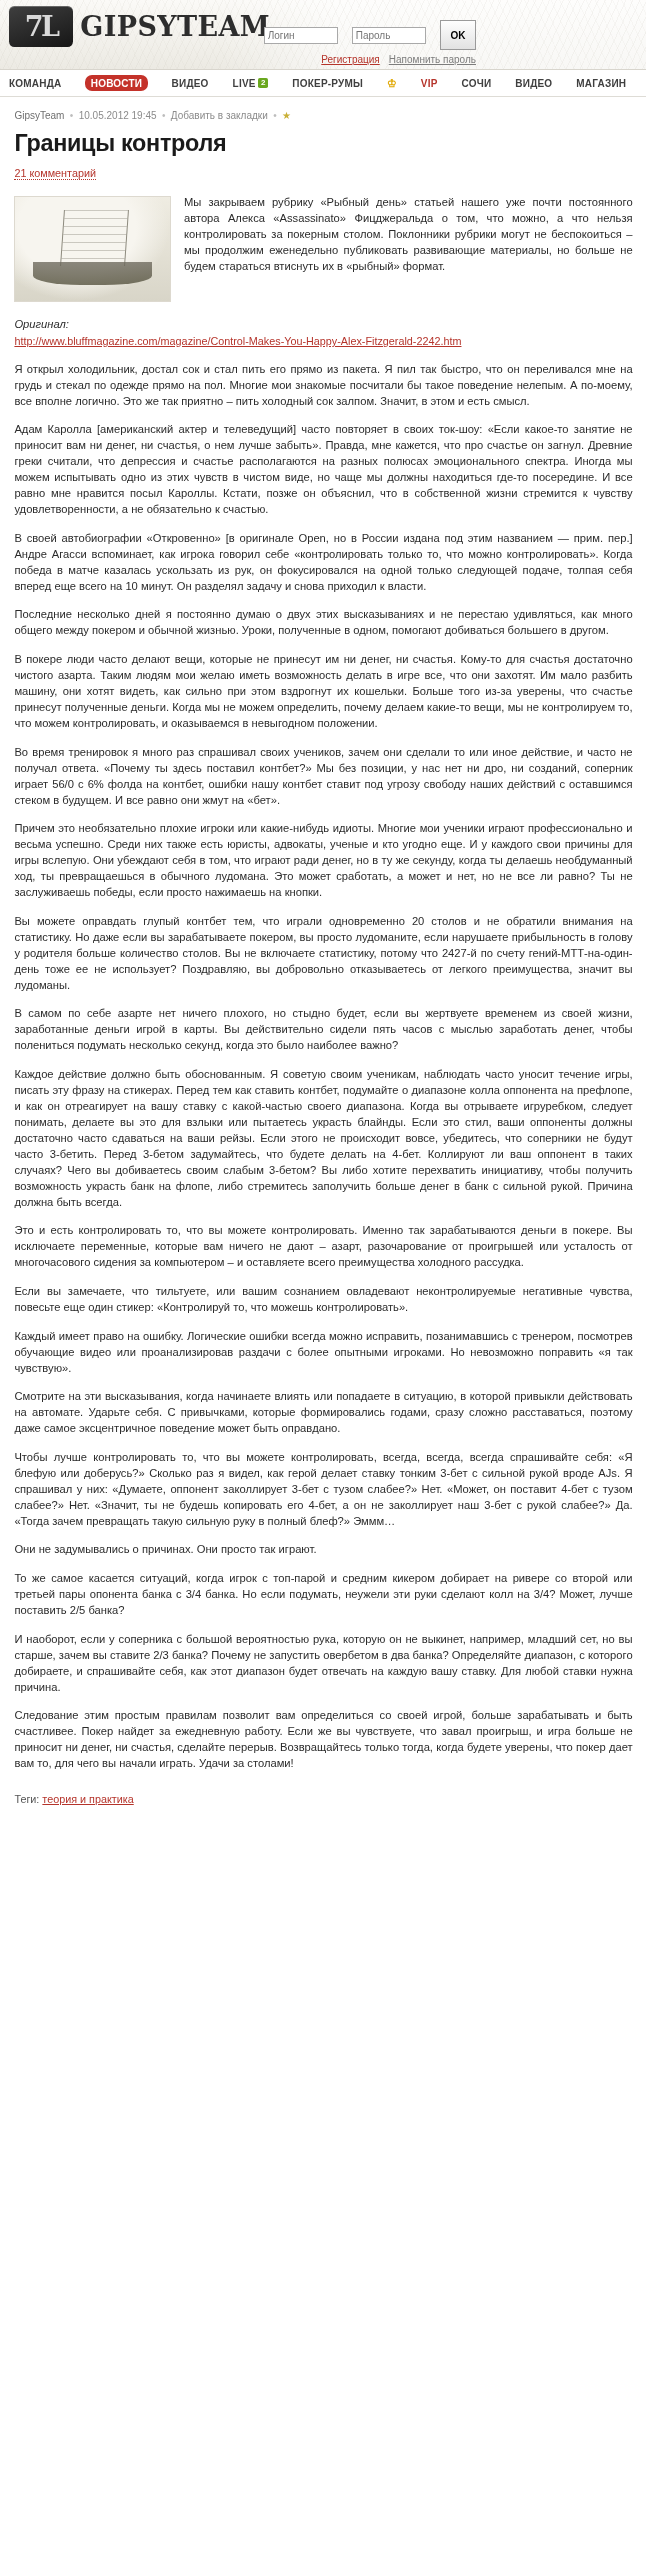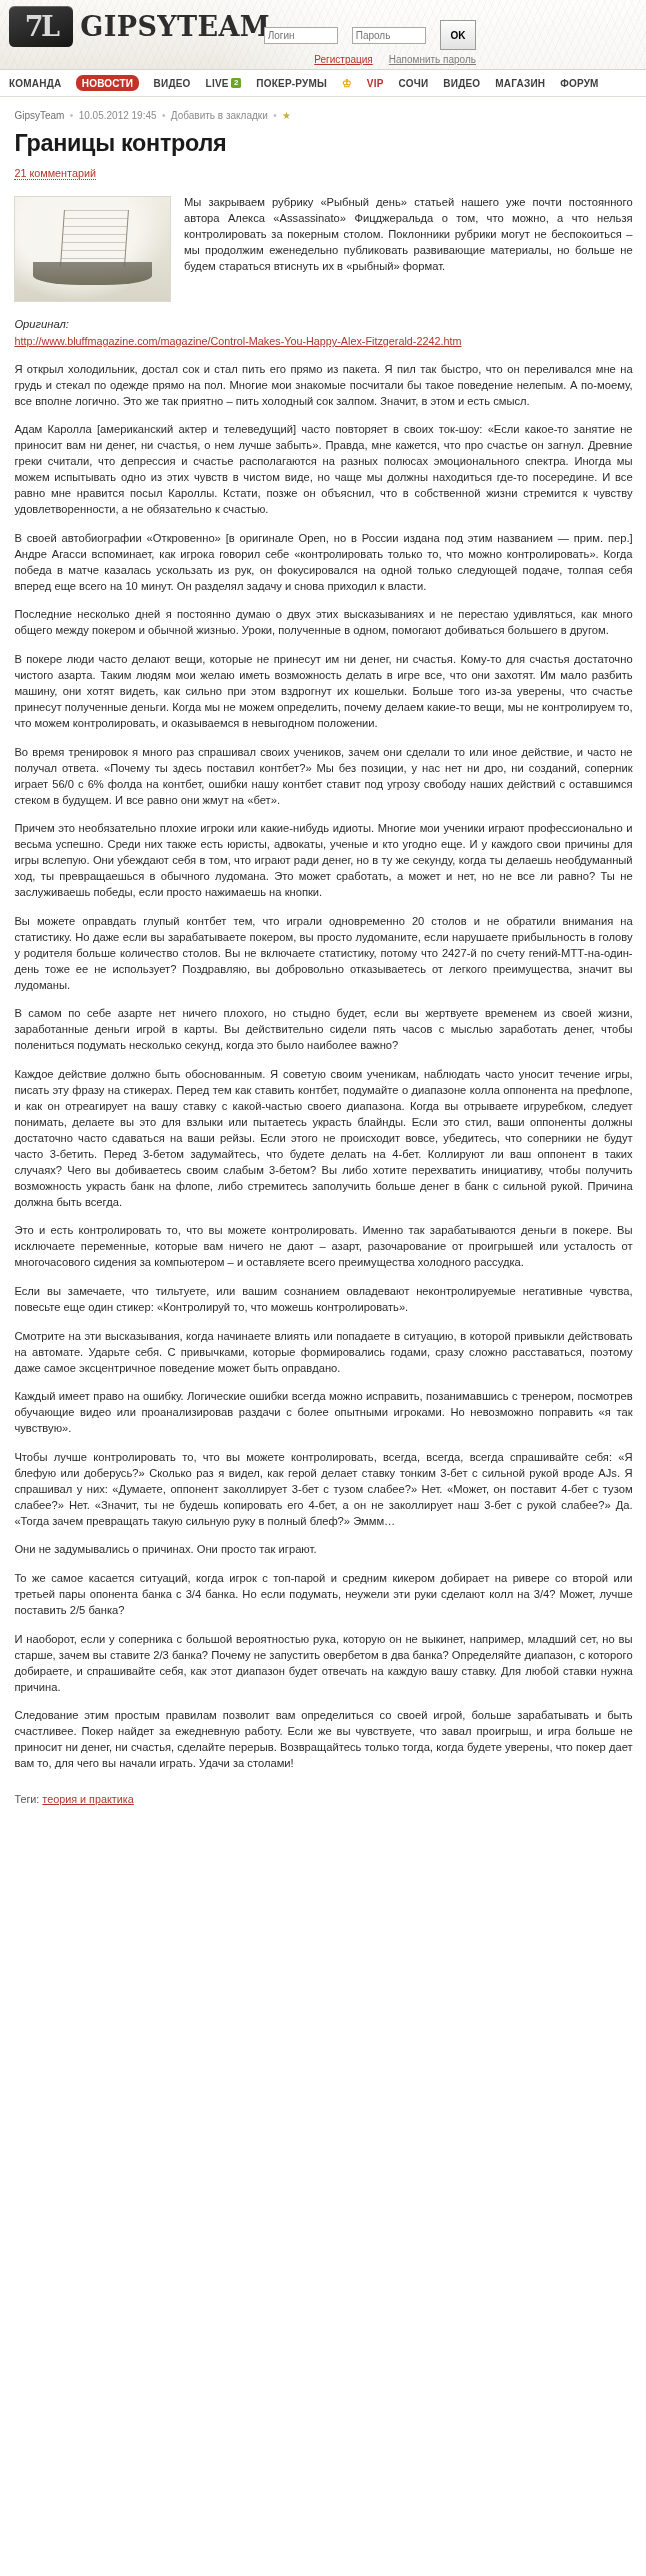--- a/index.html
+++ b/index.html
@@ -99,39 +99,39 @@
     background: linear-gradient(180deg,#fefefe,#e2e2e2);
     font-size: 10px;
     cursor: pointer;
     font-family: "Liberation Sans", sans-serif;
     font-weight: bold;
   }
   .login-links {
     margin-top: 3.6px;
     font-size: 10px;
     display: flex;
-    gap: 16px;
+    gap: 9px;
     justify-content: flex-end;
   }
   .login-links a {
     color: #b5342b;
     text-decoration: underline;
     cursor: pointer;
   }
   .login-links a.grey { color: #7d7d7d; }
 
   
   .nav {
     height: 27px;
     background: #fff;
     border-bottom: 0.9px solid #dedcd6;
     display: flex;
     align-items: center;
     padding: 0 9px;
-    gap: 15px;
+    gap: 24px;
     font-size: 10px;
     font-weight: bold;
     letter-spacing: 0.2px;
   }
   .nav-item {
     color: #3f3f3f;
     text-decoration: none;
     cursor: pointer;
     white-space: nowrap;
     display: flex;
@@ -335,22 +335,22 @@
     <p class="body">В своей автобиографии «Откровенно» [в оригинале Open, но в России издана под этим названием — прим. пер.] Андре Агасси вспоминает, как игрока говорил себе «контролировать только то, что можно контролировать». Когда победа в матче казалась ускользать из рук, он фокусировался на одной только следующей подаче, толпая себя вперед еще всего на 10 минут. Он разделял задачу и снова приходил к власти.</p>
     <p class="body">Последние несколько дней я постоянно думаю о двух этих высказываниях и не перестаю удивляться, как много общего между покером и обычной жизнью. Уроки, полученные в одном, помогают добиваться большего в другом.</p>
     <p class="body">В покере люди часто делают вещи, которые не принесут им ни денег, ни счастья. Кому-то для счастья достаточно чистого азарта. Таким людям мои желаю иметь возможность делать в игре все, что они захотят. Им мало разбить машину, они хотят видеть, как сильно при этом вздрогнут их кошельки. Больше того из-за уверены, что счастье принесут полученные деньги. Когда мы не можем определить, почему делаем какие-то вещи, мы не контролируем то, что можем контролировать, и оказываемся в невыгодном положении.</p>
     <p class="body">Во время тренировок я много раз спрашивал своих учеников, зачем они сделали то или иное действие, и часто не получал ответа. «Почему ты здесь поставил контбет?» Мы без позиции, у нас нет ни дро, ни созданий, соперник играет 56/0 с 6% фолда на контбет, ошибки нашу контбет ставит под угрозу свободу наших действий с оставшимся стеком в будущем. И все равно они жмут на «бет».</p>
     <p class="body">Причем это необязательно плохие игроки или какие-нибудь идиоты. Многие мои ученики играют профессионально и весьма успешно. Среди них также есть юристы, адвокаты, ученые и кто угодно еще. И у каждого свои причины для игры вслепую. Они убеждают себя в том, что играют ради денег, но в ту же секунду, когда ты делаешь необдуманный ход, ты превращаешься в обычного лудомана. Это может сработать, а может и нет, но не все ли равно? Ты не заслуживаешь победы, если просто нажимаешь на кнопки.</p>
     <p class="body">Вы можете оправдать глупый контбет тем, что играли одновременно 20 столов и не обратили внимания на статистику. Но даже если вы зарабатываете покером, вы просто лудоманите, если нарушаете прибыльность в голову у родителя больше количество столов. Вы не включаете статистику, потому что 2427-й по счету гений-МТТ-на-один-день тоже ее не использует? Поздравляю, вы добровольно отказываетесь от легкого преимущества, значит вы лудоманы.</p>
     <p class="body">В самом по себе азарте нет ничего плохого, но стыдно будет, если вы жертвуете временем из своей жизни, заработанные деньги игрой в карты. Вы действительно сидели пять часов с мыслью заработать денег, чтобы полениться подумать несколько секунд, когда это было наиболее важно?</p>
     <p class="body">Каждое действие должно быть обоснованным. Я советую своим ученикам, наблюдать часто уносит течение игры, писать эту фразу на стикерах. Перед тем как ставить контбет, подумайте о диапазоне колла оппонента на префлопе, и как он отреагирует на вашу ставку с какой-частью своего диапазона. Когда вы отрываете игруребком, следует понимать, делаете вы это для взлыки или пытаетесь украсть блайнды. Если это стил, ваши оппоненты должны достаточно часто сдаваться на ваши рейзы. Если этого не происходит вовсе, убедитесь, что соперники не будут часто 3-бетить. Перед 3-бетом задумайтесь, что будете делать на 4-бет. Коллируют ли ваш оппонент в таких случаях? Чего вы добиваетесь своим слабым 3-бетом? Вы либо хотите перехватить инициативу, чтобы получить возможность украсть банк на флопе, либо стремитесь заполучить больше денег в банк с сильной рукой. Причина должна быть всегда.</p>
     <p class="body">Это и есть контролировать то, что вы можете контролировать. Именно так зарабатываются деньги в покере. Вы исключаете переменные, которые вам ничего не дают – азарт, разочарование от проигрышей или усталость от многочасового сидения за компьютером – и оставляете всего преимущества холодного рассудка.</p>
     <p class="body">Если вы замечаете, что тильтуете, или вашим сознанием овладевают неконтролируемые негативные чувства, повесьте еще один стикер: «Контролируй то, что можешь контролировать».</p>
+    <p class="body">Каждый имеет право на ошибку. Логические ошибки всегда можно исправить, позанимавшись с тренером, посмотрев обучающие видео или проанализировав раздачи с более опытными игроками. Но невозможно поправить «я так чувствую».</p>
     <p class="body">Смотрите на эти высказывания, когда начинаете влиять или попадаете в ситуацию, в которой привыкли действовать на автомате. Ударьте себя. С привычками, которые формировались годами, сразу сложно расставаться, поэтому даже самое эксцентричное поведение может быть оправдано.</p>
-    <p class="body">Каждый имеет право на ошибку. Логические ошибки всегда можно исправить, позанимавшись с тренером, посмотрев обучающие видео или проанализировав раздачи с более опытными игроками. Но невозможно поправить «я так чувствую».</p>
     <p class="body">Чтобы лучше контролировать то, что вы можете контролировать, всегда, всегда, всегда спрашивайте себя: «Я блефую или доберусь?» Сколько раз я видел, как герой делает ставку тонким 3-бет с сильной рукой вроде AJs. Я спрашивал у них: «Думаете, оппонент заколлирует 3-бет с тузом слабее?» Нет. «Может, он поставит 4-бет с тузом слабее?» Нет. «Значит, ты не будешь копировать его 4-бет, а он не заколлирует наш 3-бет с рукой слабее?» Да. «Тогда зачем превращать такую сильную руку в полный блеф?» Эммм…</p>
     <p class="body">Они не задумывались о причинах. Они просто так играют.</p>
     <p class="body">То же самое касается ситуаций, когда игрок с топ-парой и средним кикером добирает на ривере со второй или третьей пары опонента банка с 3/4 банка. Но если подумать, неужели эти руки сделают колл на 3/4? Может, лучше поставить 2/5 банка?</p>
     <p class="body">И наоборот, если у соперника с большой вероятностью рука, которую он не выкинет, например, младший сет, но вы старше, зачем вы ставите 2/3 банка? Почему не запустить овербетом в два банка? Определяйте диапазон, с которого добираете, и спрашивайте себя, как этот диапазон будет отвечать на каждую вашу ставку. Для любой ставки нужна причина.</p>
     <p class="body">Следование этим простым правилам позволит вам определиться со своей игрой, больше зарабатывать и быть счастливее. Покер найдет за ежедневную работу. Если же вы чувствуете, что завал проигрыш, и игра больше не приносит ни денег, ни счастья, сделайте перерыв. Возвращайтесь только тогда, когда будете уверены, что покер дает вам то, для чего вы начали играть. Удачи за столами!</p>
 
     <div class="tags">
       <span>Теги:</span>
       <a>теория и практика</a>
     </div>

